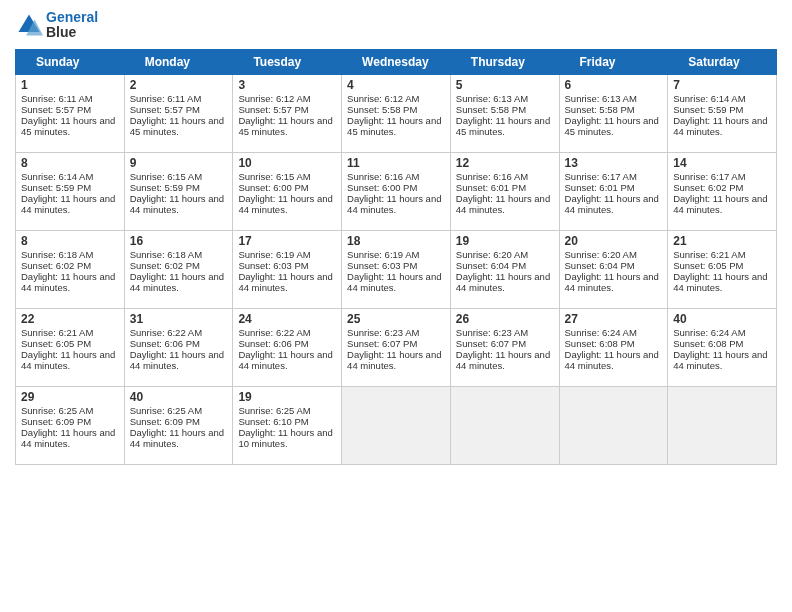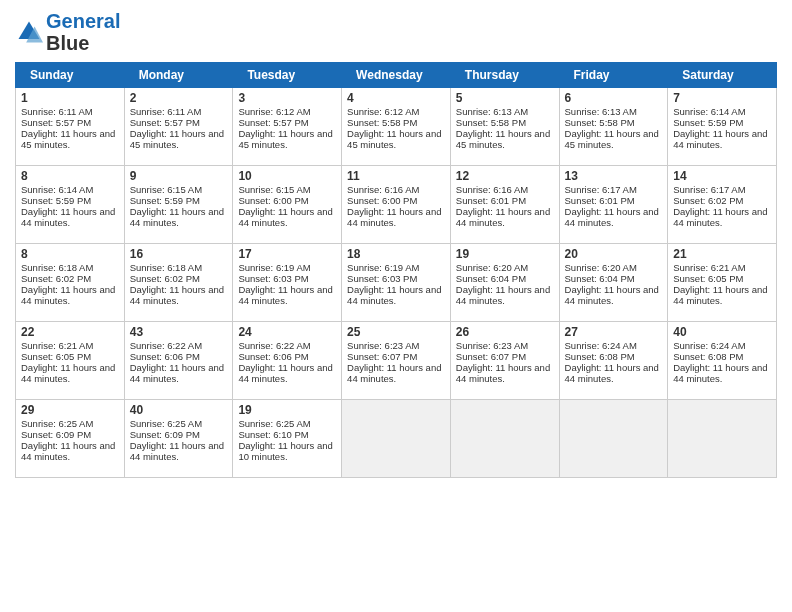--- a/index.html
+++ b/index.html
@@ -18,21 +18,21 @@
       display: flex;
       justify-content: space-between;
       align-items: flex-start;
       margin-bottom: 8px;
     }
     .logo {
       display: flex;
       align-items: center;
     }
     .logo-text {
-      font-size: 20px;
+      font-size: 14px;
       font-weight: bold;
       color: #333;
       line-height: 1.1;
     }
     .logo-text span {
       color: #1a6bb5;
     }
     .logo-icon {
       width: 28px;
       height: 28px;
@@ -52,21 +52,21 @@
     }
     table {
       width: 100%;
       border-collapse: collapse;
     }
     th {
       background-color: #1a6bb5;
       color: #fff;
       font-size: 12px;
       font-weight: bold;
-      padding: 5px 14px;
+      padding: 5px 20px;
       text-align: left;
       border: 1px solid #1a6bb5;
     }
     td {
       border: 1px solid #ccc;
       vertical-align: top;
       padding: 3px 5px;
       font-size: 9.5px;
       color: #333;
       width: calc(100% / 7);
@@ -256,21 +256,21 @@
         </td>
         </tr>
         <tr class="row-bg-alt">
           <td>
           <span class="day-num">22</span>
           <span>Sunrise: 6:21 AM</span><br>
           <span>Sunset: 6:05 PM</span><br>
           <span>Daylight: 11 hours and 44 minutes.</span>
         </td>
           <td>
-          <span class="day-num">43</span>
+          <span class="day-num">31</span>
           <span>Sunrise: 6:22 AM</span><br>
           <span>Sunset: 6:06 PM</span><br>
           <span>Daylight: 11 hours and 44 minutes.</span>
         </td>
           <td>
           <span class="day-num">24</span>
           <span>Sunrise: 6:22 AM</span><br>
           <span>Sunset: 6:06 PM</span><br>
           <span>Daylight: 11 hours and 44 minutes.</span>
         </td>

